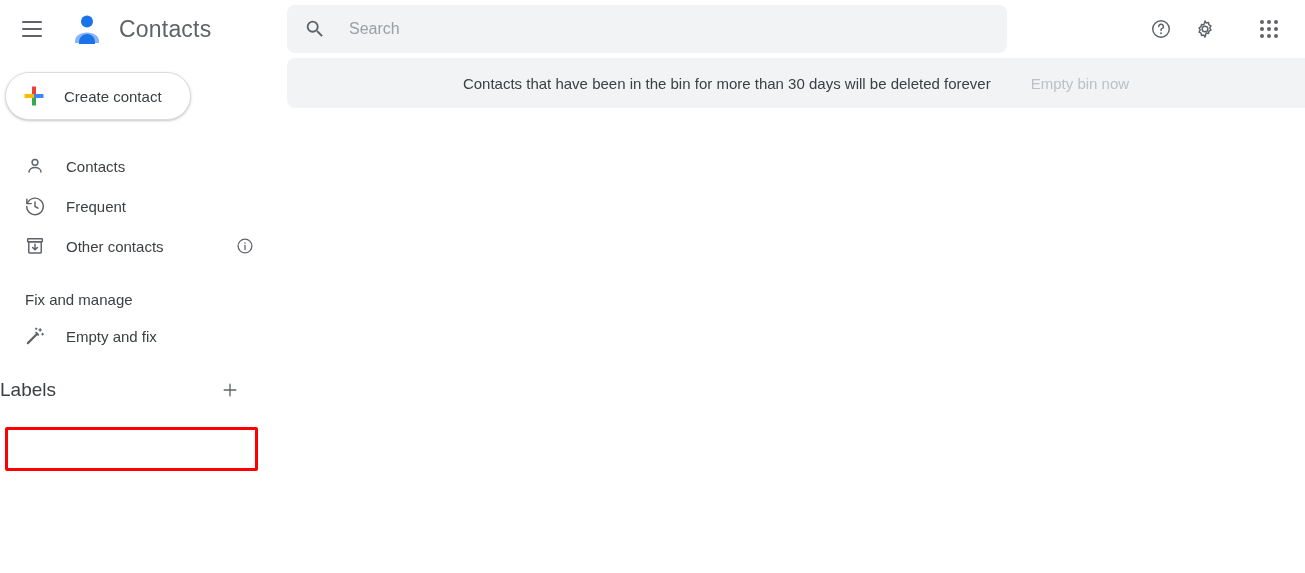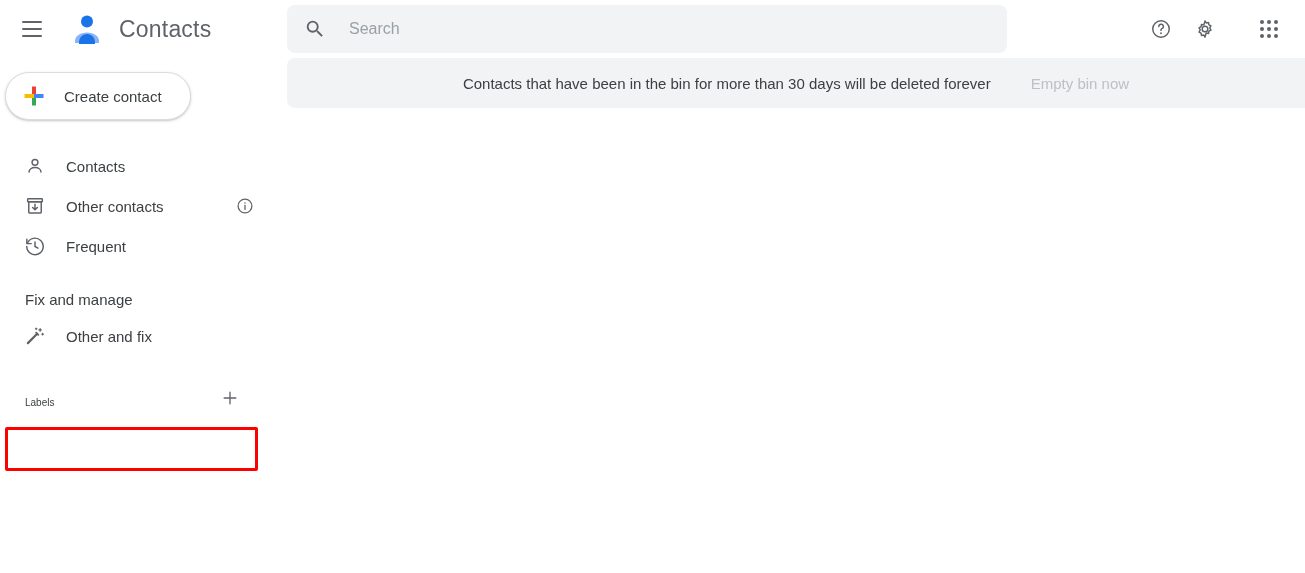--- a/index.html
+++ b/index.html
@@ -147,24 +147,23 @@
     left: 5px; top: 373px;
     width: 253px; height: 44px;
     border: 3px solid #ff0000;
     border-radius: 2px;
     pointer-events: none;
     z-index: 5;
   }
 
   .labels-row {
     display: flex;
-    align-items: flex-end;
+    align-items: center;
     height: 36px;
-    padding-left: 25px;
-    font-size: 10px;
+    font-size: 19px;
     color: #3c4043;
   }
   .labels-row .add-plus { position: absolute; left: 220px; width: 20px; height: 20px; cursor: pointer; }
 
   
   .main {
     position: absolute;
     top: 58px; left: 287px;
     width: 1018px; height: 515px;
     background: #fff;
@@ -287,61 +286,61 @@
             <circle cx="12" cy="8" r="3.2"></circle>
             <path d="M5.5 18.5c0-2.9 2.9-4.8 6.5-4.8s6.5 1.9 6.5 4.8" stroke-linecap="round"></path>
           </svg>
         </span>
         <span class="ni-label">Contacts</span>
       </div>
 
       <div class="nav-item">
         <span class="ni-icon">
           <svg width="22" height="22" viewBox="0 0 24 24" fill="none" stroke="#5f6368" stroke-width="1.6">
+            <path d="M3.6 9.2A9 9 0 1 1 3 12.6" stroke-linecap="round"></path>
+            <path d="M3.1 4.6v4.8h4.8" stroke-linecap="round" stroke-linejoin="round"></path>
+            <path d="M12 7.6v4.9l3.2 1.9" stroke-linecap="round"></path>
+          </svg>
+        </span>
+        <span class="ni-label">Frequent</span>
+      </div>
+
+      <div class="nav-item">
+        <span class="ni-icon">
+          <svg width="22" height="22" viewBox="0 0 24 24" fill="none" stroke="#5f6368" stroke-width="1.6">
             <rect x="4" y="4.2" width="16" height="3.1" rx="0.6"></rect>
             <rect x="5.2" y="7.3" width="13.6" height="12.4" rx="0.8"></rect>
             <path d="M12 10.2v6m0 0l-2.6-2.6M12 16.2l2.6-2.6" stroke-linecap="round" stroke-linejoin="round"></path>
           </svg>
         </span>
         <span class="ni-label">Other contacts</span>
         <span class="ni-trail">
           <svg width="18" height="18" viewBox="0 0 24 24" fill="none" stroke="#5f6368" stroke-width="1.7">
             <circle cx="12" cy="12" r="9.2"></circle>
             <circle cx="12" cy="7.9" r="1.05" fill="#5f6368" stroke="none"></circle>
             <path d="M12 11.3v5.5" stroke-linecap="round"></path>
           </svg>
         </span>
-      </div>
-
-      <div class="nav-item">
-        <span class="ni-icon">
-          <svg width="22" height="22" viewBox="0 0 24 24" fill="none" stroke="#5f6368" stroke-width="1.6">
-            <path d="M3.6 9.2A9 9 0 1 1 3 12.6" stroke-linecap="round"></path>
-            <path d="M3.1 4.6v4.8h4.8" stroke-linecap="round" stroke-linejoin="round"></path>
-            <path d="M12 7.6v4.9l3.2 1.9" stroke-linecap="round"></path>
-          </svg>
-        </span>
-        <span class="ni-label">Frequent</span>
       </div>
 
       <div class="nav-spacer-16"></div>
 
       <div class="nav-section-title">Fix and manage</div>
 
       <div class="nav-item">
         <span class="ni-icon">
           <svg width="22" height="22" viewBox="0 0 24 24" fill="none" stroke="#5f6368" stroke-width="1.6">
             <path d="M4.2 19.8L14.4 9.6" stroke-linecap="round" stroke-width="2.4"></path>
             <path d="M13.2 8.4l2.4 2.4" stroke-linecap="round" stroke-width="2"></path>
             <path d="M17.6 4.1v2.6M16.3 5.4h2.6" stroke-linecap="round" stroke-width="1.4"></path>
             <path d="M13.3 3.2v1.8M12.4 4.1h1.8" stroke-linecap="round" stroke-width="1.2"></path>
             <path d="M20.3 9.1v1.8M19.4 10h1.8" stroke-linecap="round" stroke-width="1.2"></path>
           </svg>
         </span>
-        <span class="ni-label">Other and fix</span>
+        <span class="ni-label">Empty and fix</span>
       </div>
 
 
       <div class="annot"></div>
 
       <div class="nav-spacer-16"></div>
 
       <div class="labels-row">
         <span>Labels</span>
         <span class="add-plus">

